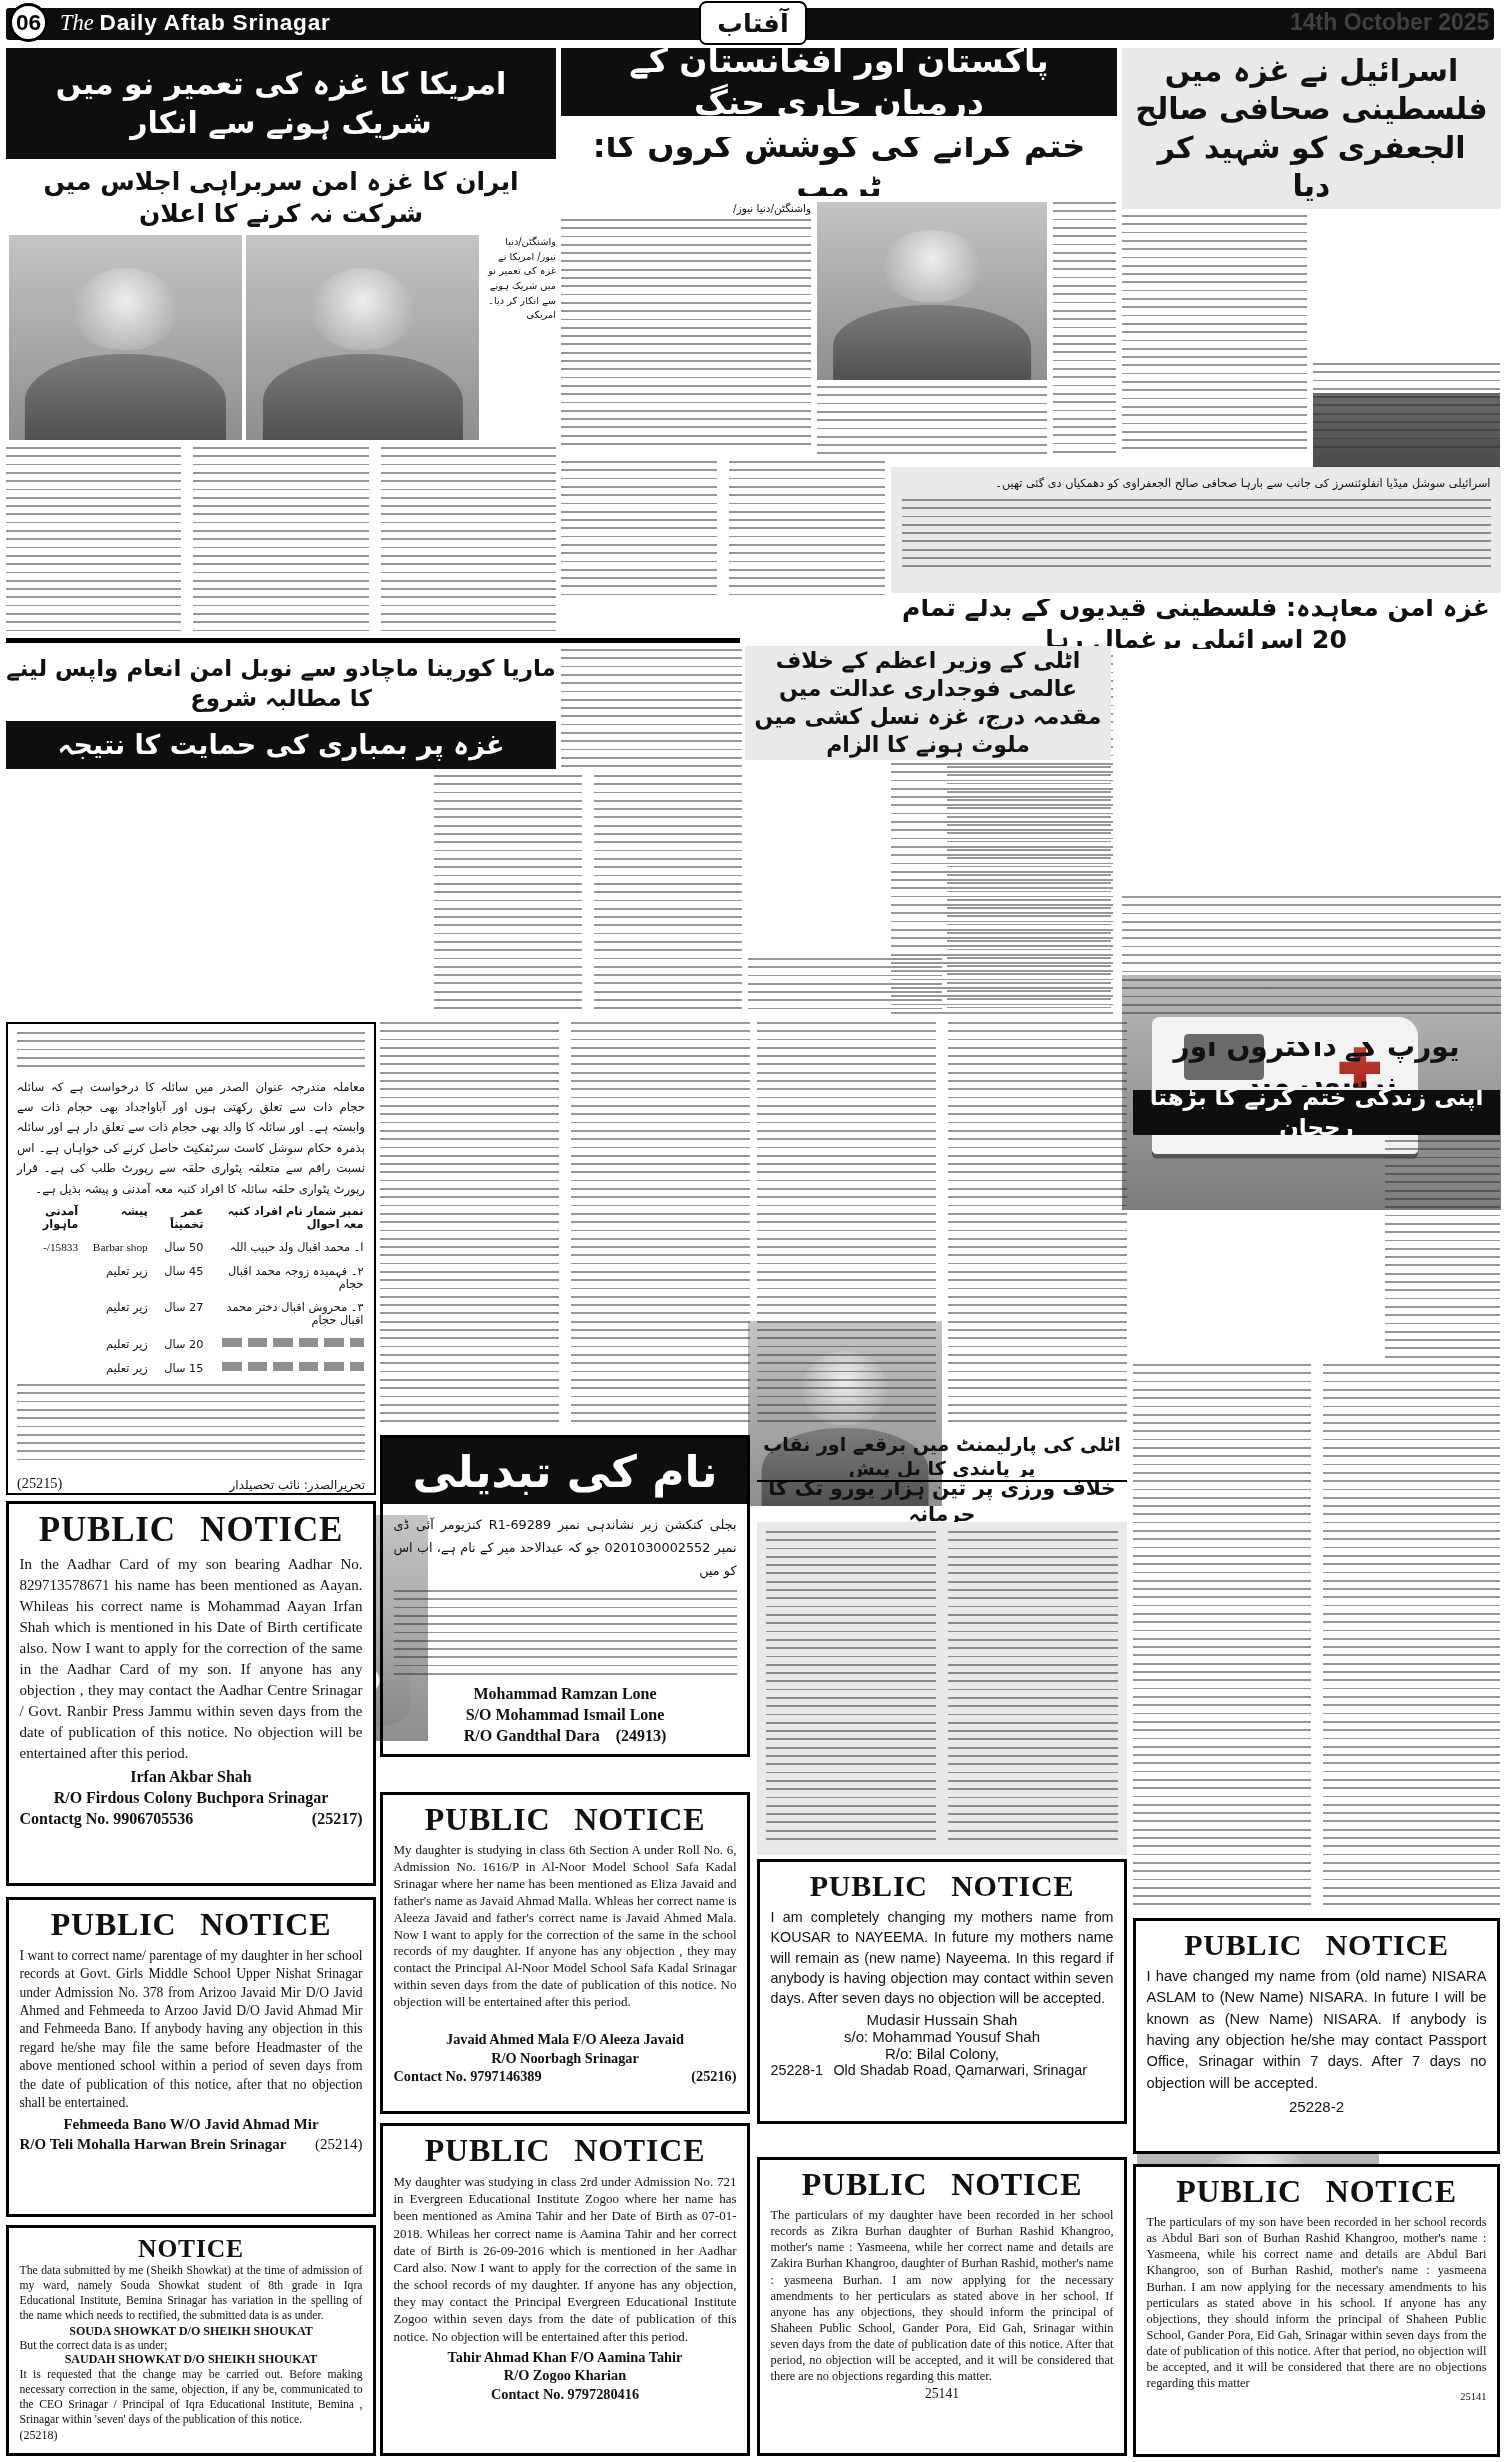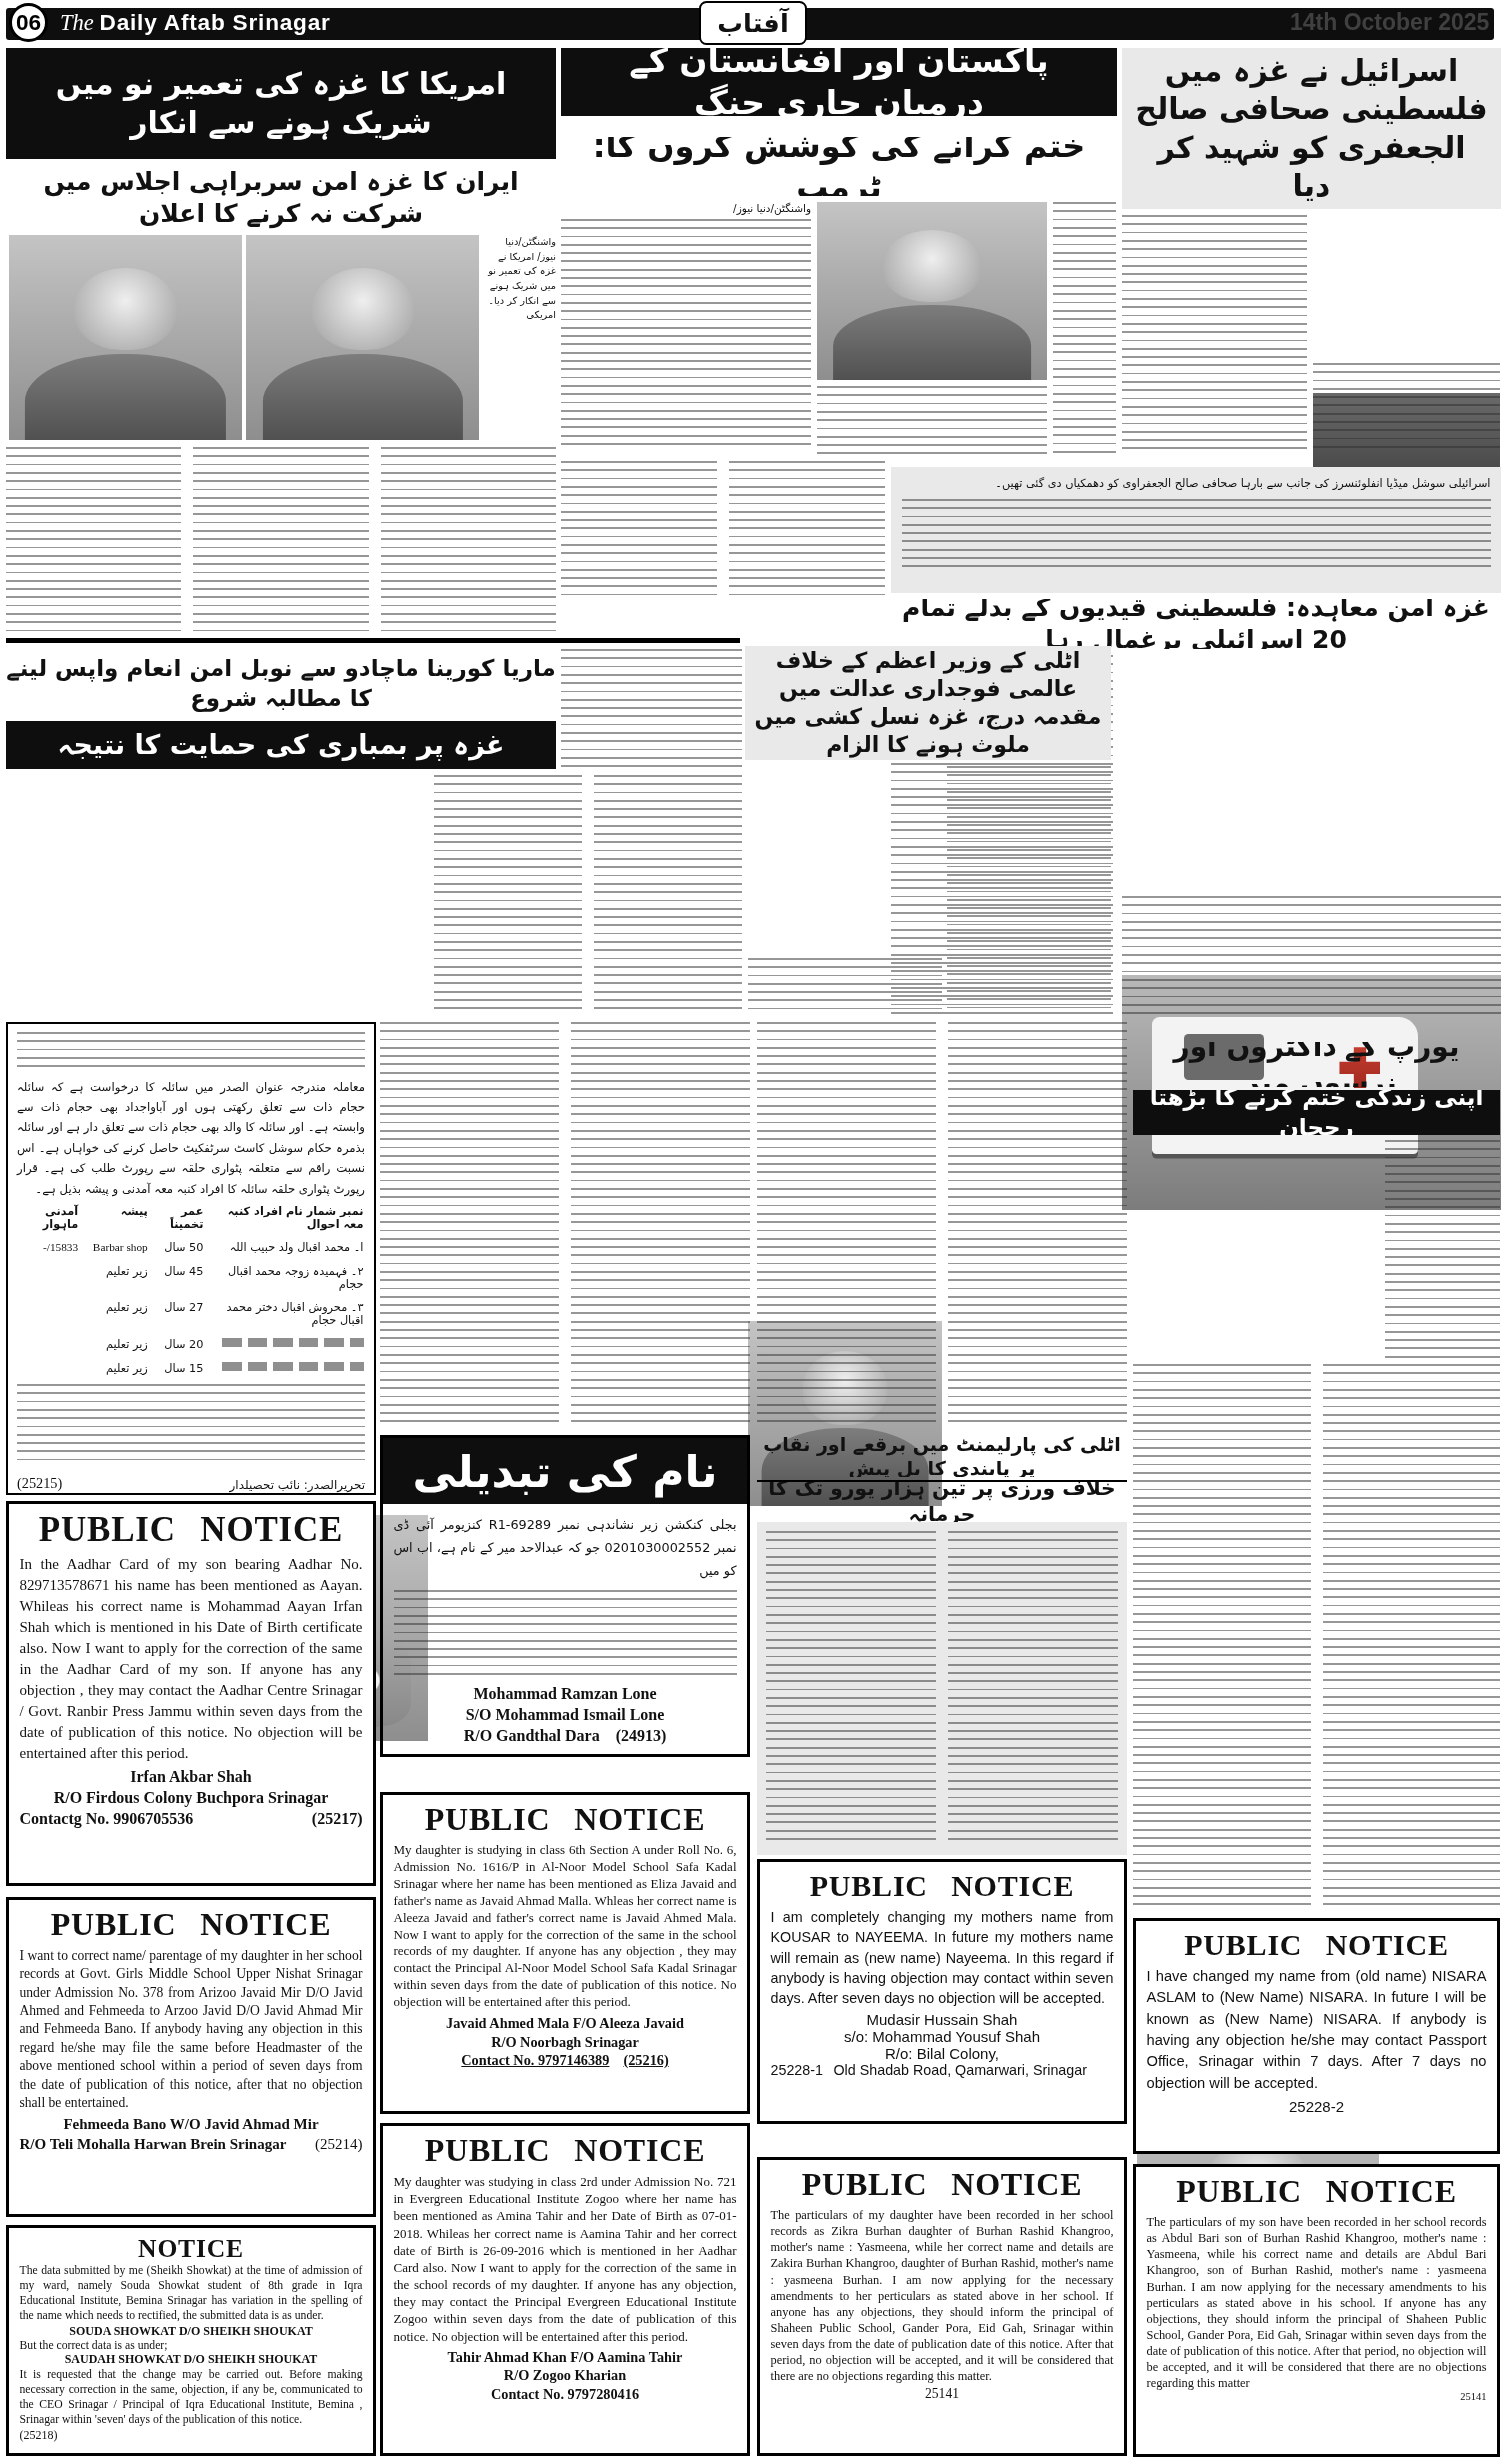--- a/index.html
+++ b/index.html
@@ -267,23 +267,23 @@
     <div class="nsig" style="font-size:12px;">SOUDA SHOWKAT D/O SHEIKH SHOUKAT</div>
     <div class="nbody" style="font-size:11.7px;">But the correct data is as under;</div>
     <div class="nsig" style="font-size:12px;">SAUDAH SHOWKAT D/O SHEIKH SHOUKAT</div>
     <div class="nbody" style="font-size:11.7px;line-height:1.28;">It is requested that the change may be carried out. Before making necessary correction in the same, objection, if any be, communicated to the CEO Srinagar / Principal of Iqra Educational Institute, Bemina , Srinagar within 'seven' days of the publication of this notice.</div>
     <div style="font-size:12px;">(25218)</div>
   </div>
 
   <div class="abs notice" style="left:380px;top:1792px;width:370px;height:322px;">
     <div class="ntitle" style="font-size:32px;">PUBLIC NOTICE</div>
     <div class="nbody" style="font-size:13px;line-height:1.3;">My daughter is studying in class 6th Section A under Roll No. 6, Admission No. 1616/P in Al-Noor Model School Safa Kadal Srinagar where her name has been mentioned as Eliza Javaid and father's name as Javaid Ahmad Malla. Whleas her correct name is Aleeza Javaid and father's correct name is Javaid Ahmed Mala. Now I want to apply for the correction of the same in the school records of my daughter. If anyone has any objection , they may contact the Principal Al-Noor Model School Safa Kadal Srinagar within seven days from the date of publication of this notice. No objection will be entertained after this period.</div>
-    <div class="nsig" style="font-size:14.3px;margin-top:3px;">Javaid Ahmed Mala F/O Aleeza Javaid</div>
+    <div class="nsig" style="font-size:14.3px;margin-top:19px;">Javaid Ahmed Mala F/O Aleeza Javaid</div>
     <div class="nsig" style="font-size:14.3px;">R/O Noorbagh Srinagar</div>
-    <div class="nsig" style="font-size:14.3px;display:flex;justify-content:center;gap:14px;text-decoration:underline;">
+    <div class="nsig" style="font-size:14.3px;display:flex;justify-content:space-between;gap:14px;">
       <span>Contact No. 9797146389</span>
       <span>(25216)</span>
     </div>
   </div>
 
   <div class="abs notice" style="left:380px;top:2123px;width:370px;height:333px;">
     <div class="ntitle" style="font-size:32px;">PUBLIC NOTICE</div>
     <div class="nbody" style="font-size:13px;line-height:1.32;">My daughter was studying in class 2rd under Admission No. 721 in Evergreen Educational Institute Zogoo where her name has been mentioned as Amina Tahir and her Date of Birth as 07-01-2018. Whileas her correct name is Aamina Tahir and her correct date of Birth is 26-09-2016 which is mentioned in her Aadhar Card also. Now I want to apply for the correction of the same in the school records of my daughter. If anyone has any objection, they may contact the Principal Evergreen Educational Institute Zogoo within seven days from the date of publication of this notice. No objection will be entertained after this period.</div>
     <div class="nsig" style="font-size:14.3px;margin-top:3px;">Tahir Ahmad Khan F/O Aamina Tahir</div>
     <div class="nsig" style="font-size:14.3px;">R/O Zogoo Kharian</div>

